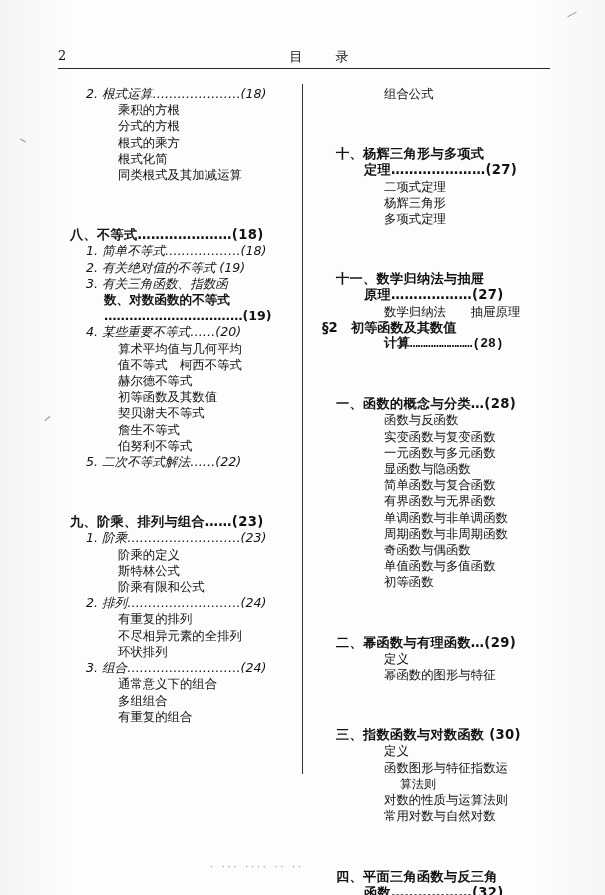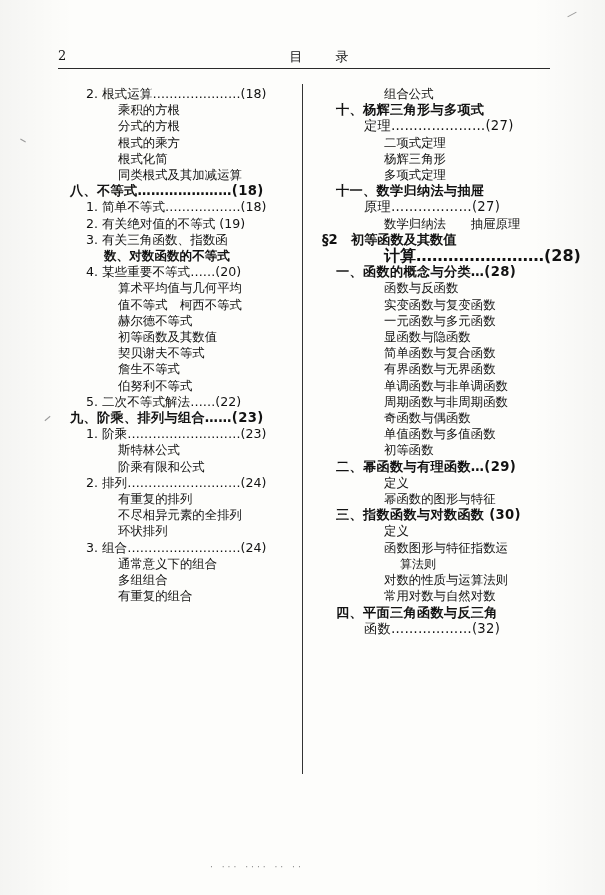--- a/index.html
+++ b/index.html
@@ -86,40 +86,43 @@
     line-height: 16.2px;
     white-space: nowrap;
     color: #121212;
   }
   
   .lvl-h {           
     font-weight: bold;
     font-size: 13.2px;
     padding-left: 14px;
     letter-spacing: 0.3px;
+    margin-top: 44px;
   }
   .lvl-h2 {          
-    font-weight: normal;
+    font-weight: bold;
     font-size: 13.2px;
     padding-left: 42px;
     letter-spacing: 0.3px;
   }
   .lvl-sec {         
     font-weight: bold;
     font-size: 13.2px;
     padding-left: 0px;
   }
   .lvl-sec2 {
     font-weight: bold;
-    font-size: 16px;
+    font-size: 13px;
     padding-left: 62px;
+    font-family: Liberation Mono, monospace;
   }
   .lvl-1 {           
     padding-left: 30px;
     font-size: 12.6px;
+    font-style: italic;
   }
   .lvl-1c {          
     padding-left: 48px;
     font-size: 12.6px;
     font-weight: bold;
   }
   .lvl-2 {           
     padding-left: 62px;
     font-size: 12.4px;
   }
@@ -161,31 +164,33 @@
       <div class="entry lvl-2">乘积的方根</div>
       <div class="entry lvl-2">分式的方根</div>
       <div class="entry lvl-2">根式的乘方</div>
       <div class="entry lvl-2">根式化简</div>
       <div class="entry lvl-2">同类根式及其加减运算</div>
       <div class="entry lvl-h">八、不等式…………………(18)</div>
       <div class="entry lvl-1">1. 简单不等式………………(18)</div>
       <div class="entry lvl-1">2. 有关绝对值的不等式 (19)</div>
       <div class="entry lvl-1">3. 有关三角函数、指数函</div>
       <div class="entry lvl-1c">数、对数函数的不等式</div>
+      <div class="entry lvl-1c">……………………………(19)</div>
       <div class="entry lvl-1">4. 某些重要不等式……(20)</div>
       <div class="entry lvl-2">算术平均值与几何平均</div>
       <div class="entry lvl-2">值不等式　柯西不等式</div>
       <div class="entry lvl-2">赫尔德不等式</div>
       <div class="entry lvl-2">初等函数及其数值</div>
       <div class="entry lvl-2">契贝谢夫不等式</div>
       <div class="entry lvl-2">詹生不等式</div>
       <div class="entry lvl-2">伯努利不等式</div>
       <div class="entry lvl-1">5. 二次不等式解法……(22)</div>
       <div class="entry lvl-h">九、阶乘、排列与组合……(23)</div>
       <div class="entry lvl-1">1. 阶乘………………………(23)</div>
+      <div class="entry lvl-2">阶乘的定义</div>
       <div class="entry lvl-2">斯特林公式</div>
       <div class="entry lvl-2">阶乘有限和公式</div>
       <div class="entry lvl-1">2. 排列………………………(24)</div>
       <div class="entry lvl-2">有重复的排列</div>
       <div class="entry lvl-2">不尽相异元素的全排列</div>
       <div class="entry lvl-2">环状排列</div>
       <div class="entry lvl-1">3. 组合………………………(24)</div>
       <div class="entry lvl-2">通常意义下的组合</div>
       <div class="entry lvl-2">多组组合</div>
       <div class="entry lvl-2">有重复的组合</div>

